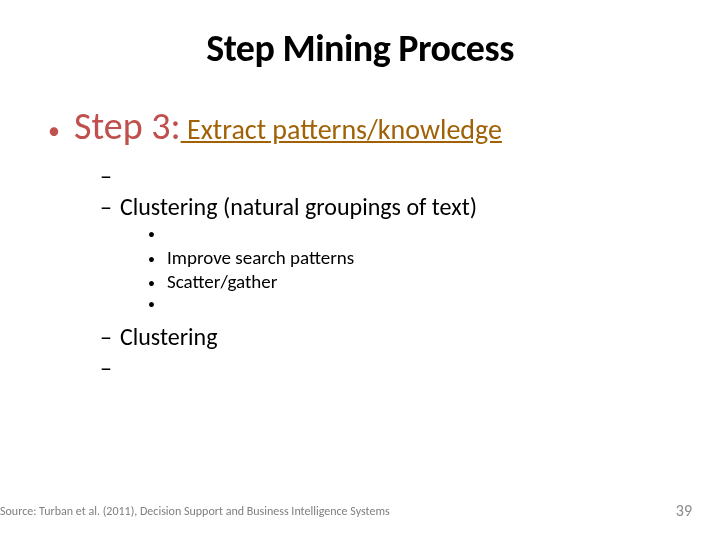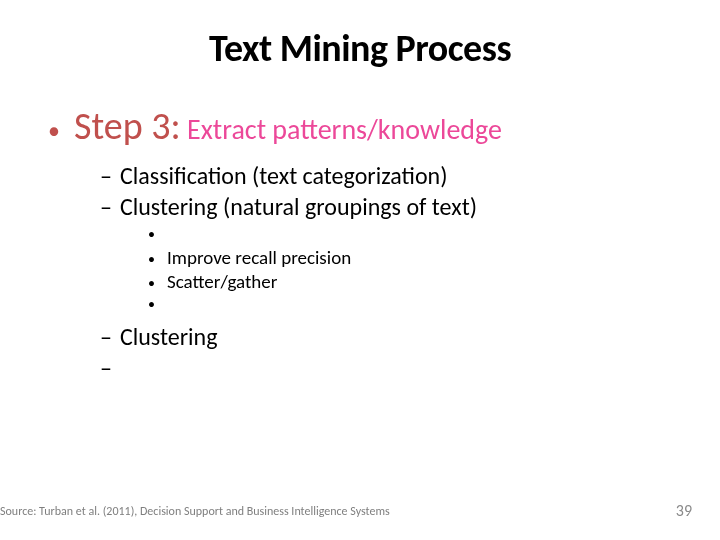--- a/index.html
+++ b/index.html
@@ -36,23 +36,24 @@
       font-size: 24px;
       line-height: 1;
       margin-right: 14px;
     }
     .main-bullet .step-label {
       color: #c0504d;
       font-size: 38px;
       font-weight: 400;
     }
     .main-bullet .step-text {
-      color: #ec4899;
+      color: #a16207;
       font-size: 28px;
       font-weight: 400;
+      text-decoration: underline;
     }
     .sub-list {
       padding-left: 60px;
     }
     .sub-item {
       display: flex;
       align-items: baseline;
       font-size: 24px;
       color: #000;
       margin-bottom: 2px;
@@ -92,46 +93,45 @@
       bottom: 20px;
       right: 28px;
       font-size: 16px;
       color: #8a8a8a;
     }
   </style>
 </head>
 <body>
 
 <div class="slide">
-  <h1 class="title">Text Mining Process</h1>
+  <h1 class="title">Step Mining Process</h1>
 
   <div class="main-bullet">
     <span class="dot">•</span>
     <span>
       <span class="step-label">Step 3:</span><span class="step-text"> Extract patterns/knowledge</span>
     </span>
   </div>
 
   <div class="sub-list">
     <div class="sub-item">
       <span class="dash">–</span>
-      <span>Classification (text categorization)</span>
     </div>
     <div class="sub-item">
       <span class="dash">–</span>
       <span>Clustering (natural groupings of text)</span>
     </div>
 
     <div class="inner-list">
       <div class="inner-item">
         <span class="dot">•</span>
       </div>
       <div class="inner-item">
         <span class="dot">•</span>
-        <span>Improve recall precision</span>
+        <span>Improve search patterns</span>
       </div>
       <div class="inner-item">
         <span class="dot">•</span>
         <span>Scatter/gather</span>
       </div>
       <div class="inner-item">
         <span class="dot">•</span>
       </div>
     </div>
 

